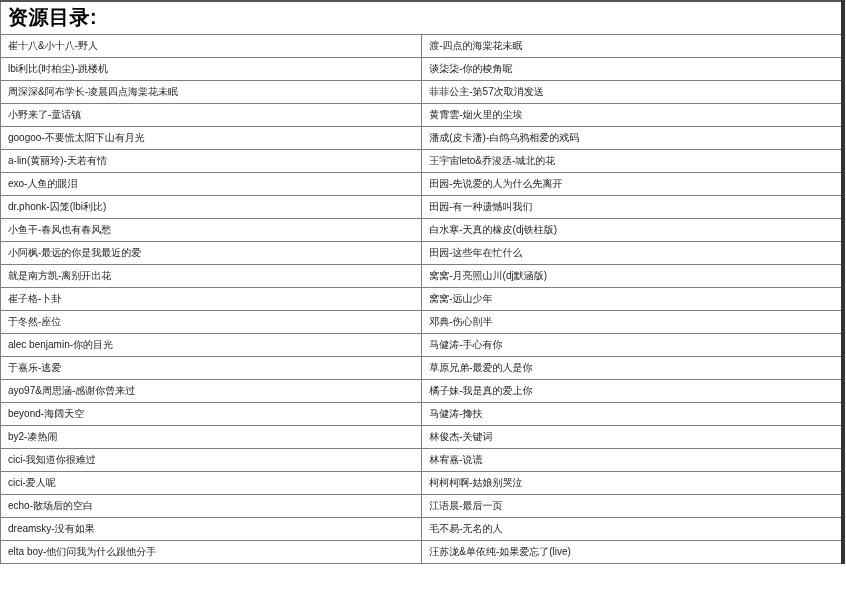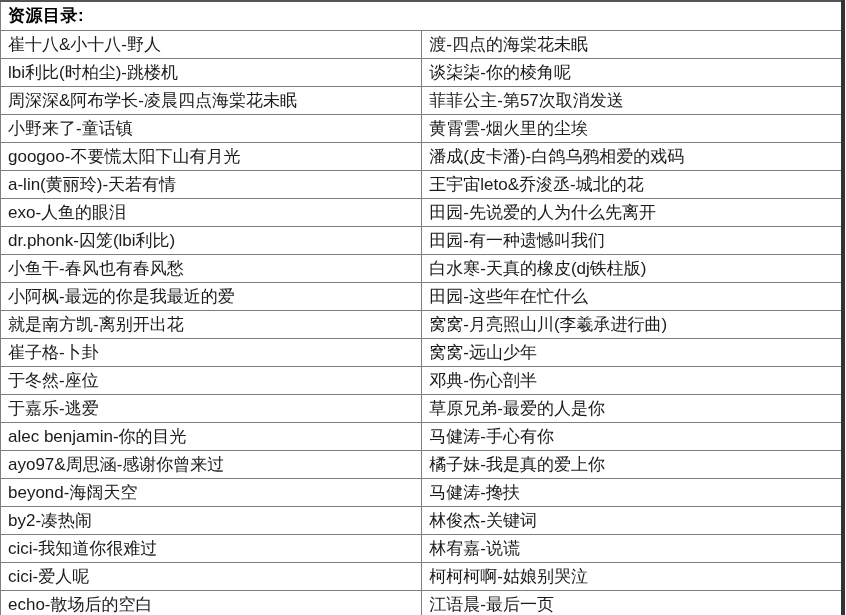--- a/index.html
+++ b/index.html
@@ -22,31 +22,31 @@
     border-right: 4px solid #333333;
     border-bottom: 1px solid #555555;
   }
   .resource-table td {
     border: 1px solid #7f7f7f;
     overflow: hidden;
     white-space: nowrap;
     box-sizing: border-box;
   }
   .title-cell {
-    font-size: 17px;
+    font-size: 20px;
     font-weight: bold;
     color: #000000;
     height: 29px;
     padding: 2px 7px 3px 7px;
     letter-spacing: 0.5px;
   }
   .song-cell {
     height: 23px;
     padding: 2px 7px;
-    font-size: 17px;
+    font-size: 10px;
     color: #1b1b1b;
   }
 </style>
 </head>
 <body>
 
 <table class="resource-table">
   <colgroup>
     <col style="width:50%">
     <col style="width:50%">
@@ -92,37 +92,37 @@
       <tr>
         <td class="song-cell">小鱼干-春风也有春风愁</td>
         <td class="song-cell">白水寒-天真的橡皮(dj铁柱版)</td>
       </tr>
       <tr>
         <td class="song-cell">小阿枫-最远的你是我最近的爱</td>
         <td class="song-cell">田园-这些年在忙什么</td>
       </tr>
       <tr>
         <td class="song-cell">就是南方凯-离别开出花</td>
-        <td class="song-cell">窝窝-月亮照山川(李羲承进行曲)</td>
+        <td class="song-cell">窝窝-月亮照山川(dj默涵版)</td>
       </tr>
       <tr>
         <td class="song-cell">崔子格-卜卦</td>
         <td class="song-cell">窝窝-远山少年</td>
       </tr>
       <tr>
         <td class="song-cell">于冬然-座位</td>
         <td class="song-cell">邓典-伤心剖半</td>
       </tr>
       <tr>
+        <td class="song-cell">alec benjamin-你的目光</td>
+        <td class="song-cell">马健涛-手心有你</td>
+      </tr>
+      <tr>
         <td class="song-cell">于嘉乐-逃爱</td>
         <td class="song-cell">草原兄弟-最爱的人是你</td>
-      </tr>
-      <tr>
-        <td class="song-cell">alec benjamin-你的目光</td>
-        <td class="song-cell">马健涛-手心有你</td>
       </tr>
       <tr>
         <td class="song-cell">ayo97&amp;周思涵-感谢你曾来过</td>
         <td class="song-cell">橘子妹-我是真的爱上你</td>
       </tr>
       <tr>
         <td class="song-cell">beyond-海阔天空</td>
         <td class="song-cell">马健涛-搀扶</td>
       </tr>
       <tr>

